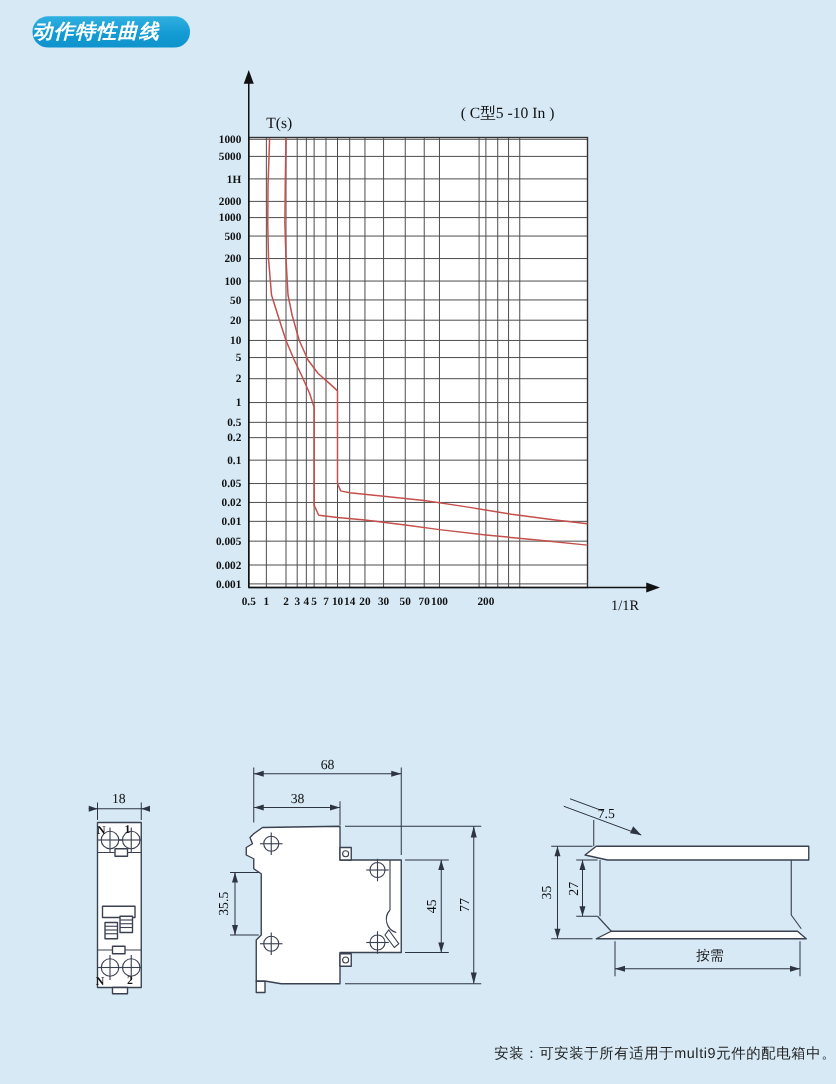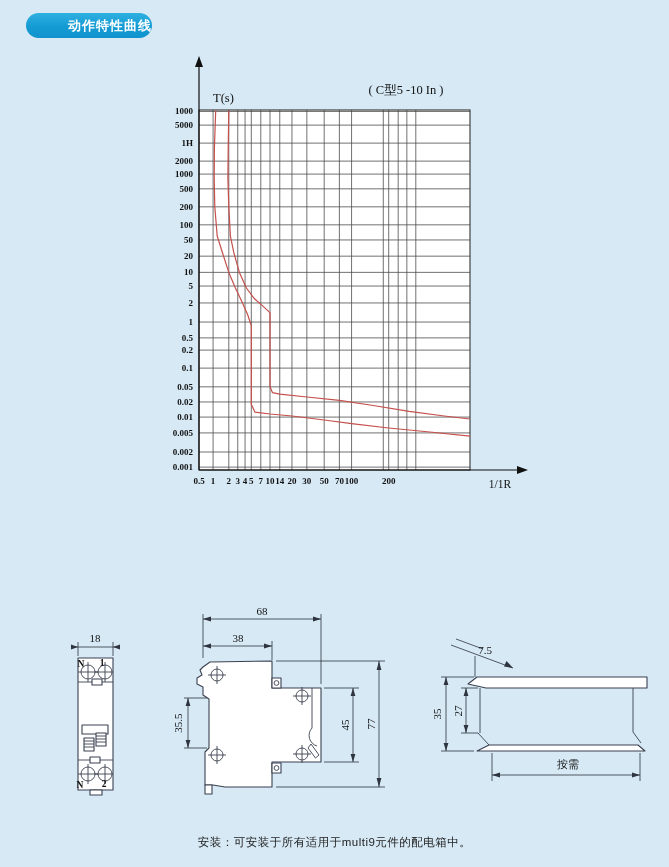--- a/index.html
+++ b/index.html
@@ -1,26 +1,26 @@
 <!DOCTYPE html>
 <html><head>
 <meta charset="utf-8">
 <style>
   html,body{margin:0;padding:0;background:#d6e9f5;}
   #page{position:relative;width:669px;height:867px;background:#d6e9f5;overflow:hidden;
         font-family:"Liberation Sans","DejaVu Sans",sans-serif;}
   .badge{position:absolute;left:26px;width:126px;height:25px;border-radius:13px;
          background:linear-gradient(180deg,#2fb0e0 0%,#149bd4 55%,#0f93cd 100%);
-         color:#ffffff;font-size:13px;font-weight:bold;letter-spacing:1px;
-         text-align:right;line-height:25px;}
+         color:#ffffff;font-size:16px;font-weight:bold;letter-spacing:1px;
+         text-align:left;line-height:25px;font-style:italic;}
   #badge-curve{top:13px;}
   #badge-dim{top:528px;}
   #curve-svg{position:absolute;left:160px;top:50px;}
   #drawings-svg{position:absolute;left:0;top:0;}
-  #footer-note{position:absolute;left:0;top:835px;width:669px;text-align:center;
+  #footer-note{position:absolute;left:0;top:835px;width:669px;text-align:right;
                font-size:11.5px;color:#222222;letter-spacing:0.5px;}
   .dimtext{font-family:"Liberation Serif","DejaVu Serif",serif;font-size:11px;fill:#111111;}
   .termtext{font-family:"Liberation Serif","DejaVu Serif",serif;font-size:9.5px;font-weight:bold;fill:#111111;}
   .outline{fill:#ffffff;stroke:#3a4150;stroke-width:1.1;stroke-linejoin:round;}
   .thin{fill:none;stroke:#3a4150;stroke-width:0.9;}
   .dim{fill:none;stroke:#2e3440;stroke-width:0.8;}
   .dimfill{fill:#2e3440;stroke:none;}
 </style>
 </head>
 <body>

